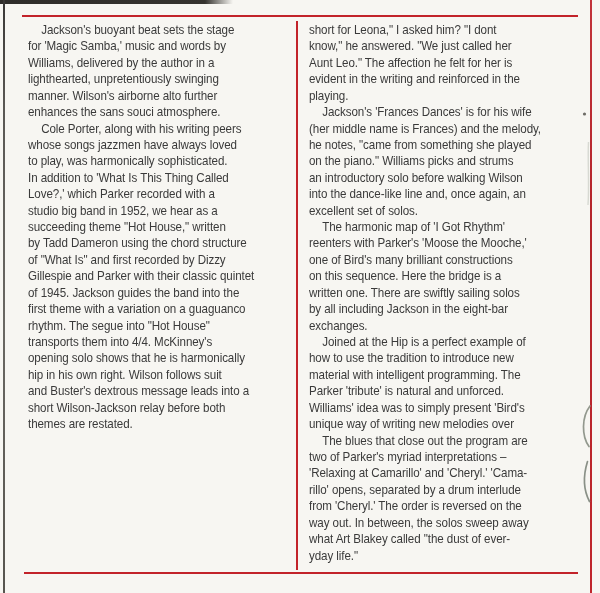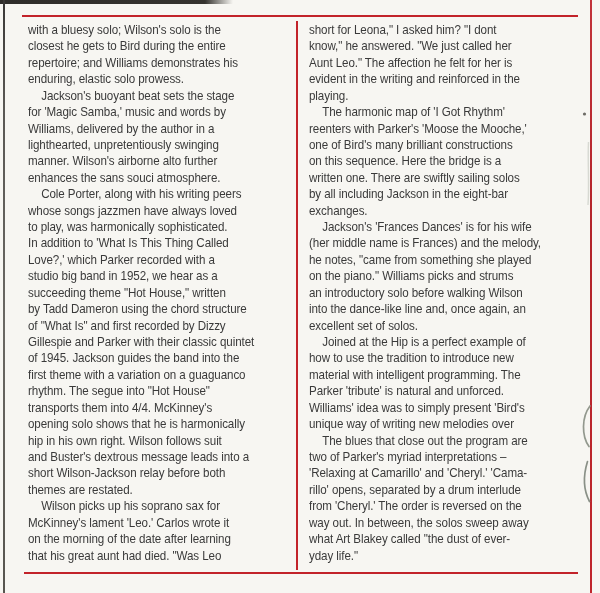--- a/index.html
+++ b/index.html
@@ -75,26 +75,20 @@
 
   <div class="top-strip"></div>
   <div class="left-edge"></div>
   <div class="right-red-edge"></div>
 
   <div class="rule rule-top"></div>
   <div class="rule rule-bottom"></div>
   <div class="rule divider"></div>
 
   <div class="col col-left">
-      <div class="para">
-        <div class="line">with a bluesy solo; Wilson's solo is the</div>
-        <div class="line">closest he gets to Bird during the entire</div>
-        <div class="line">repertoire; and Williams demonstrates his</div>
-        <div class="line">enduring, elastic solo prowess.</div>
-      </div>
       <div class="para indent">
         <div class="line">Jackson's buoyant beat sets the stage</div>
         <div class="line">for 'Magic Samba,' music and words by</div>
         <div class="line">Williams, delivered by the author in a</div>
         <div class="line">lighthearted, unpretentiously swinging</div>
         <div class="line">manner. Wilson's airborne alto further</div>
         <div class="line">enhances the sans souci atmosphere.</div>
       </div>
       <div class="para indent">
         <div class="line">Cole Porter, along with his writing peers</div>
@@ -110,52 +104,46 @@
         <div class="line">of 1945. Jackson guides the band into the</div>
         <div class="line">first theme with a variation on a guaguanco</div>
         <div class="line">rhythm. The segue into "Hot House"</div>
         <div class="line">transports them into 4/4. McKinney's</div>
         <div class="line">opening solo shows that he is harmonically</div>
         <div class="line">hip in his own right. Wilson follows suit</div>
         <div class="line">and Buster's dextrous message leads into a</div>
         <div class="line">short Wilson-Jackson relay before both</div>
         <div class="line">themes are restated.</div>
       </div>
-      <div class="para indent">
-        <div class="line">Wilson picks up his soprano sax for</div>
-        <div class="line">McKinney's lament 'Leo.' Carlos wrote it</div>
-        <div class="line">on the morning of the date after learning</div>
-        <div class="line">that his great aunt had died. "Was Leo</div>
-      </div>
     </div>
   <div class="col col-right">
       <div class="para">
         <div class="line">short for Leona," I asked him? "I dont</div>
         <div class="line">know," he answered. "We just called her</div>
         <div class="line">Aunt Leo." The affection he felt for her is</div>
         <div class="line">evident in the writing and reinforced in the</div>
         <div class="line">playing.</div>
       </div>
       <div class="para indent">
+        <div class="line">Jackson's 'Frances Dances' is for his wife</div>
+        <div class="line">(her middle name is Frances) and the melody,</div>
+        <div class="line">he notes, "came from something she played</div>
+        <div class="line">on the piano." Williams picks and strums</div>
+        <div class="line">an introductory solo before walking Wilson</div>
+        <div class="line">into the dance-like line and, once again, an</div>
+        <div class="line">excellent set of solos.</div>
+      </div>
+      <div class="para indent">
         <div class="line">The harmonic map of 'I Got Rhythm'</div>
         <div class="line">reenters with Parker's 'Moose the Mooche,'</div>
         <div class="line">one of Bird's many brilliant constructions</div>
         <div class="line">on this sequence. Here the bridge is a</div>
         <div class="line">written one. There are swiftly sailing solos</div>
         <div class="line">by all including Jackson in the eight-bar</div>
         <div class="line">exchanges.</div>
-      </div>
-      <div class="para indent">
-        <div class="line">Jackson's 'Frances Dances' is for his wife</div>
-        <div class="line">(her middle name is Frances) and the melody,</div>
-        <div class="line">he notes, "came from something she played</div>
-        <div class="line">on the piano." Williams picks and strums</div>
-        <div class="line">an introductory solo before walking Wilson</div>
-        <div class="line">into the dance-like line and, once again, an</div>
-        <div class="line">excellent set of solos.</div>
       </div>
       <div class="para indent">
         <div class="line">Joined at the Hip is a perfect example of</div>
         <div class="line">how to use the tradition to introduce new</div>
         <div class="line">material with intelligent programming. The</div>
         <div class="line">Parker 'tribute' is natural and unforced.</div>
         <div class="line">Williams' idea was to simply present 'Bird's</div>
         <div class="line">unique way of writing new melodies over</div>
       </div>
       <div class="para indent">

